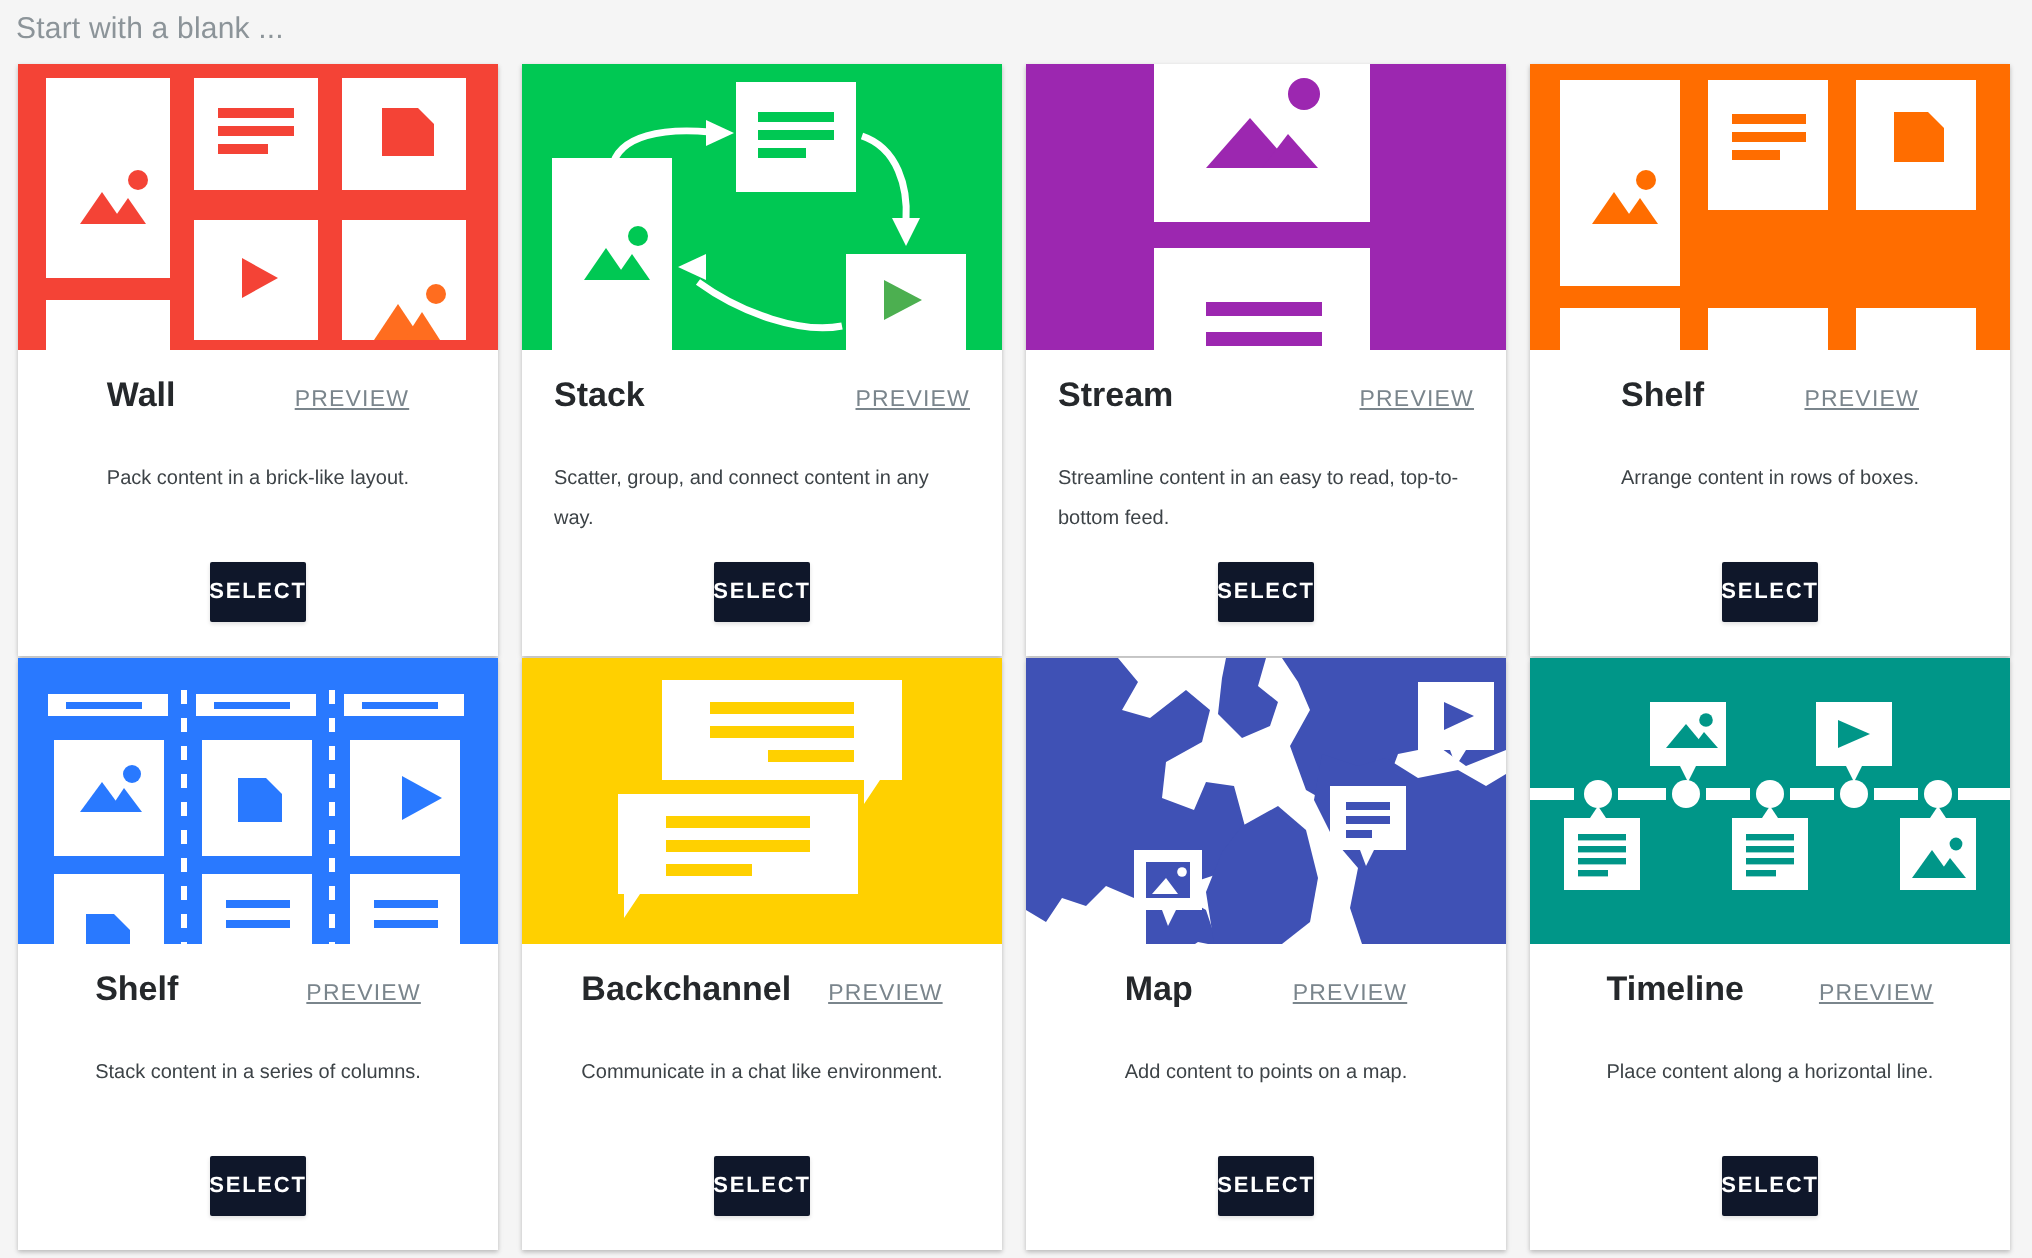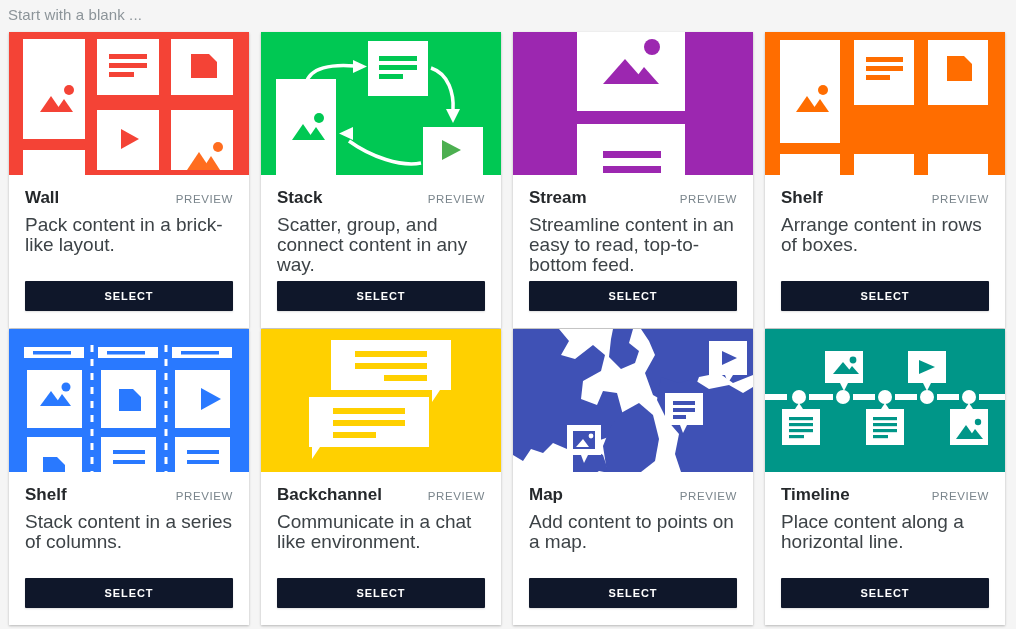--- a/index.html
+++ b/index.html
@@ -38,20 +38,21 @@
   }
 
   .card {
     background: #ffffff;
     width: 240px;
     box-shadow: 0 1px 2px rgba(0,0,0,0.16), 0 1px 3px rgba(0,0,0,0.10);
     display: flex;
     flex-direction: column;
     overflow: hidden;
     margin-top: 1px;
+    align-items: center;
   }
 
   .thumb {
     height: 143px;
     width: 240px;
     overflow: hidden;
     position: relative;
     flex: none;
   }
   .thumb svg { display: block; }
@@ -72,25 +73,26 @@
     font-weight: bold;
     color: #25282b;
     line-height: 22px;
   }
 
   .card-preview {
     font-size: 11.5px;
     color: #7a858c;
     letter-spacing: 0.6px;
     font-weight: normal;
+    text-decoration: underline;
   }
 
   .card-desc {
-    margin-top: 6px;
-    font-size: 19px;
+    margin-top: 21px;
+    font-size: 10px;
     line-height: 20px;
     color: #3d4347;
   }
 
   .card-footer {
     padding: 0 16px 17px 16px;
   }
 
   .select-button {
     display: block;

